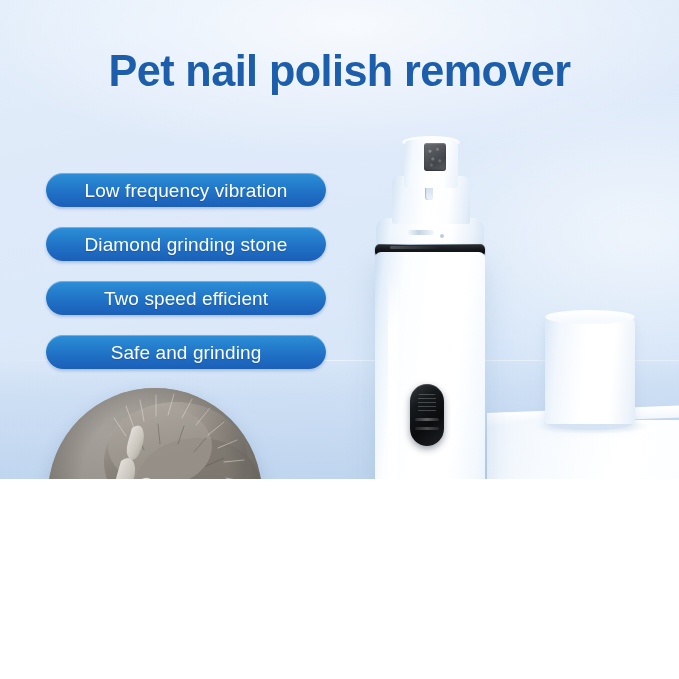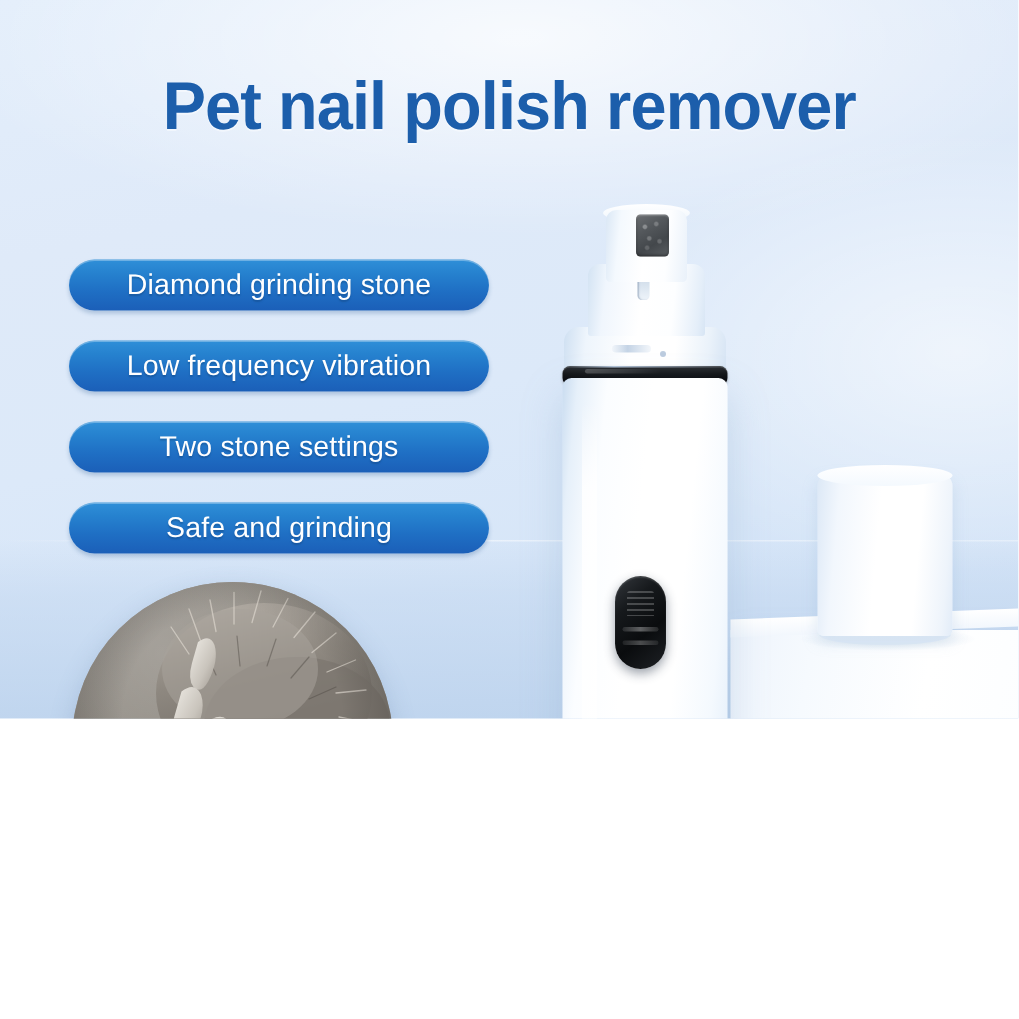--- a/index.html
+++ b/index.html
@@ -238,27 +238,27 @@
 
   <div class="glow-top"></div>
   <div class="glow-right"></div>
   <div class="floor"></div>
   <div class="floor-line"></div>
 
   <div class="title">Pet nail polish remover</div>
 
   <div class="pills">
     <div class="pill">
+      <span class="pill-label">Low frequency vibration</span>
+    </div>
+    <div class="pill">
       <span class="pill-label">Diamond grinding stone</span>
     </div>
     <div class="pill">
-      <span class="pill-label">Low frequency vibration</span>
-    </div>
-    <div class="pill">
-      <span class="pill-label">Two stone settings</span>
+      <span class="pill-label">Two speed efficient</span>
     </div>
     <div class="pill">
       <span class="pill-label">Safe and grinding</span>
     </div>
   </div>
 
   <div class="pedestal-edge"></div>
   <div class="pedestal"></div>
   <div class="pedestal-top"></div>
   <div class="cap-cyl-shadow"></div>

